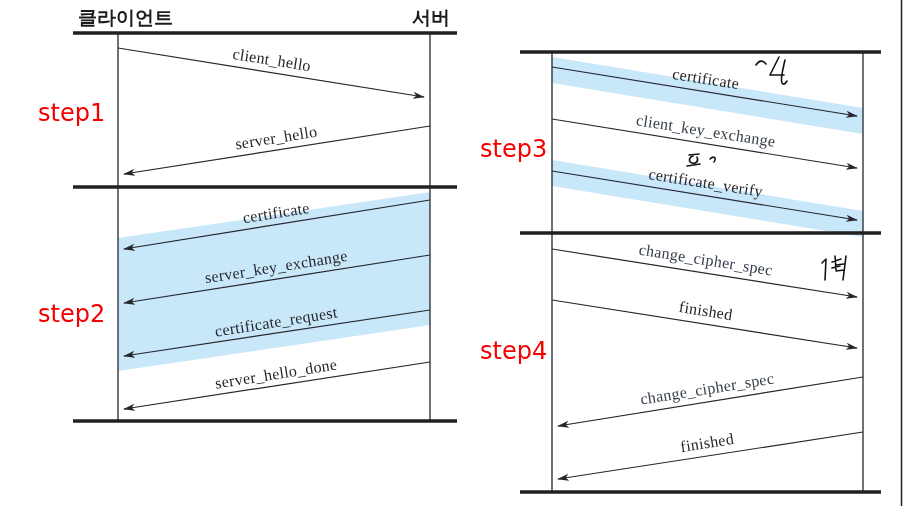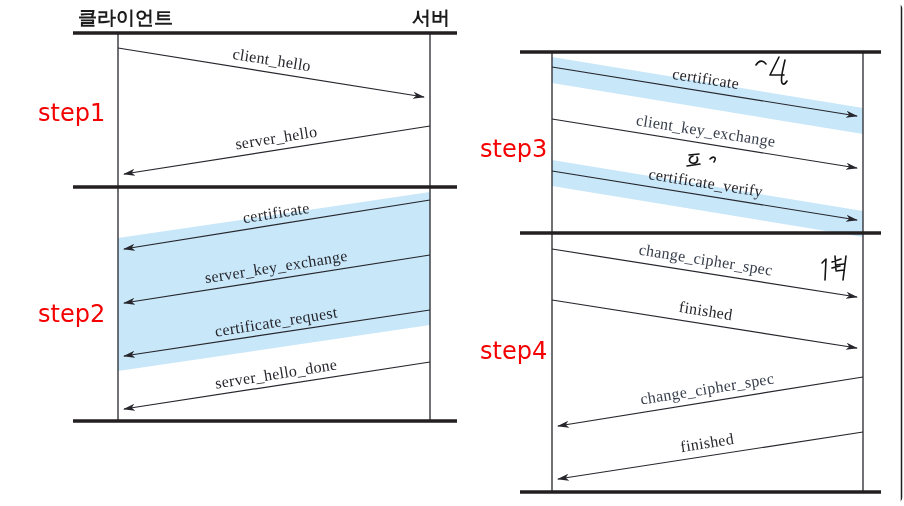--- a/index.html
+++ b/index.html
@@ -1,17 +1,17 @@
 <!DOCTYPE html>
 <html><head>
 <meta charset="utf-8">
 <style>
   html,body{margin:0;padding:0;background:#ffffff;}
   #stage{position:relative;width:904px;height:506px;background:#ffffff;overflow:hidden;
-         font-family:"DejaVu Sans",sans-serif;border-radius:14px;}
+         font-family:"DejaVu Sans",sans-serif;}
   svg{position:absolute;top:0;}
   text{user-select:none;}
   .actor{font:bold 19px "DejaVu Sans",sans-serif;fill:#1c1c1c;}
   .step{font:24px "DejaVu Sans",sans-serif;fill:#f40000;}
   .msg{font:16px "Liberation Serif",serif;fill:#26262c;letter-spacing:0.3px;text-anchor:middle;}
   .msgb{fill:#39404d;}
   .thin{stroke:#26262c;stroke-width:1.2;fill:none;}
   .life{stroke:#26262c;stroke-width:1.3;}
   .thick{stroke:#231f20;stroke-width:3.6;}
   .scribble{stroke:#141414;stroke-width:1.6;fill:none;stroke-linecap:round;stroke-linejoin:round;}

